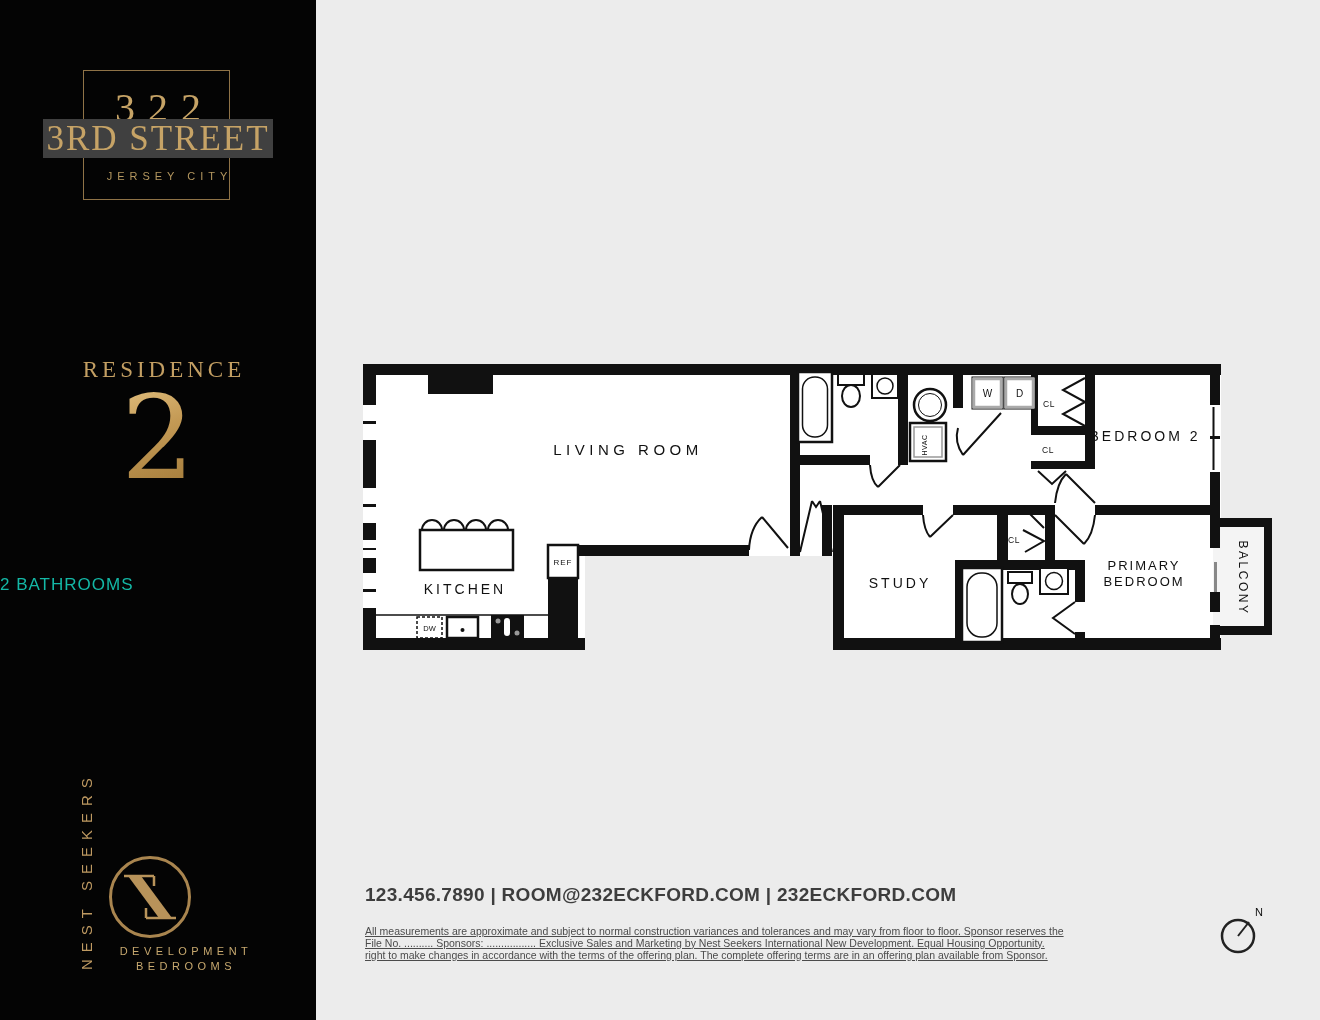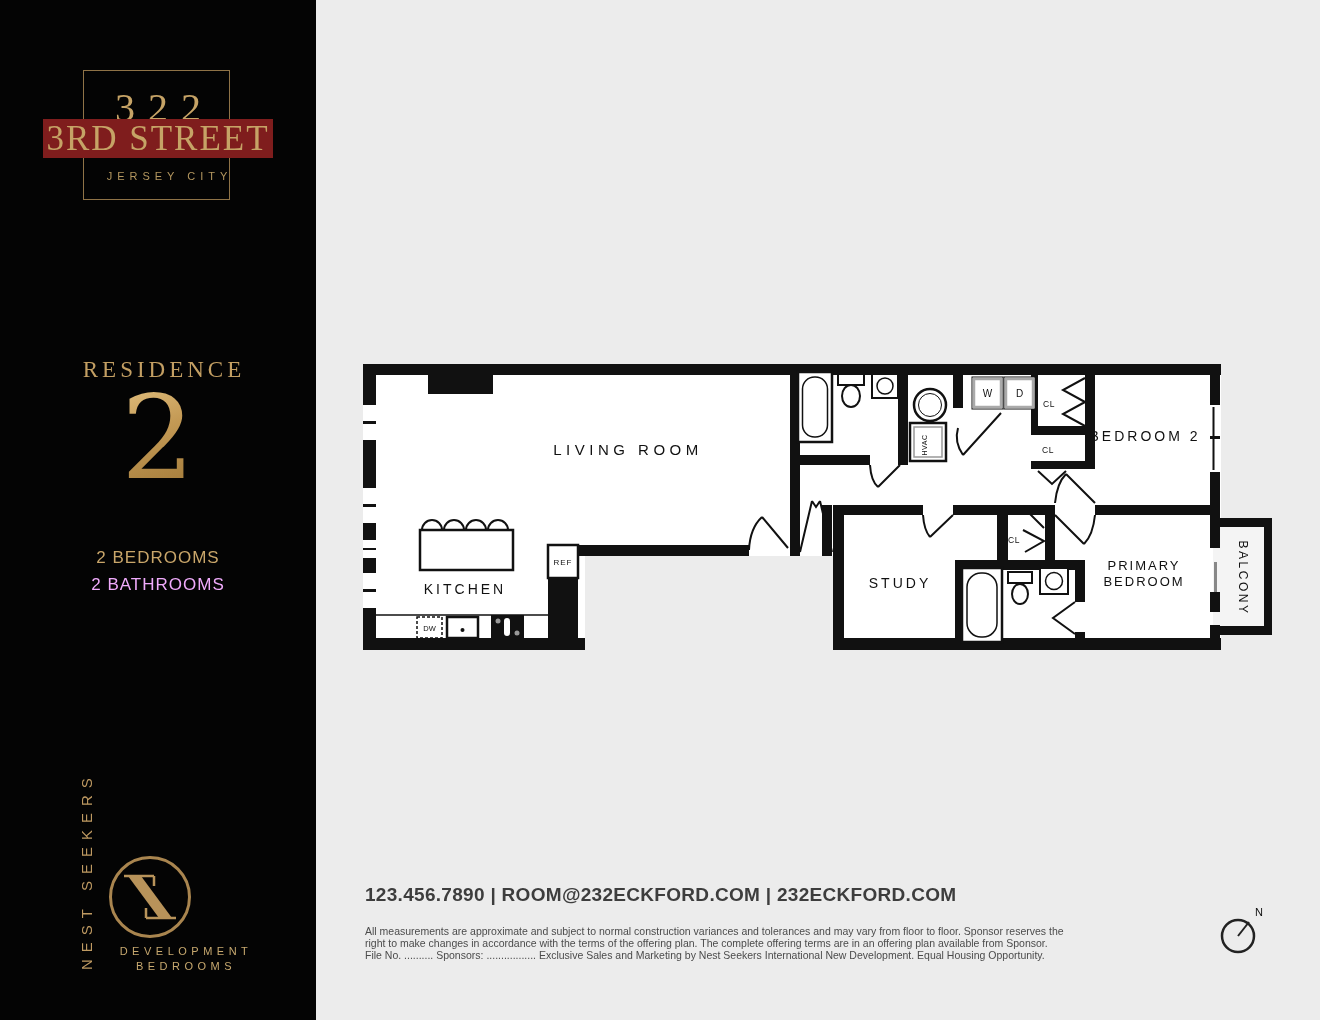--- a/index.html
+++ b/index.html
@@ -8,63 +8,62 @@
 
   
   .sidebar { position:absolute; left:0; top:0; width:316px; height:1020px; background:#040404; }
   .logo-frame { position:absolute; left:83px; top:70px; width:147px; height:130px; border:1.5px solid #8f7347; }
   .logo-322 { position:absolute; left:0; top:84px; width:316px; text-align:center;
               font-family:"Liberation Serif", serif; font-size:40px; color:#c6a366;
               letter-spacing:13px; padding-left:13px; }
   .logo-street { position:absolute; left:0; top:119px; width:316px; text-align:center;
                  font-family:"Liberation Serif", serif; font-size:35px; color:#c6a366;
                  letter-spacing:2px; white-space:nowrap; }
-  .logo-street span { background:#7f1d1d; padding:0 3px; }
+  .logo-street span { background:#404040; padding:0 3px; }
   .logo-city { position:absolute; left:0; top:170px; width:316px; text-align:center;
                font-size:11px; color:#b4975f; letter-spacing:5px; padding-left:23px; }
   .residence-label { position:absolute; left:0; top:357px; width:316px; text-align:center;
                      font-family:"Liberation Serif", serif; font-size:23px; color:#c39f63;
                      letter-spacing:4px; padding-left:12px; }
   .residence-number { position:absolute; left:0; top:380px; width:316px; text-align:center;
                       font-family:"DejaVu Serif", serif; font-size:116px; line-height:1;
                       background:linear-gradient(160deg,#eed092 10%,#c49a55 45%,#906a2c 95%);
                       -webkit-background-clip:text; background-clip:text; color:transparent; }
   .beds { position:absolute; left:0; top:548px; width:316px; text-align:center;
           font-size:17px; color:#c9a66a; letter-spacing:1px; }
-  .baths { position:absolute; left:0; top:575px; width:316px; text-align:center;
-           font-size:17px; color:#f0abfc; letter-spacing:1px; }
+  .baths { position:absolute; left:0; top:575px; width:316px; 
+           font-size:17px; color:#14b8a6; letter-spacing:1px; }
   .brand-vertical { position:absolute; left:78px; top:970px; transform:rotate(-90deg);
                     transform-origin:0 0; font-size:15px; color:#bf9a62; letter-spacing:7px;
                     white-space:nowrap; }
   .brand-lines { position:absolute; left:113px; top:944px; width:146px; text-align:center;
                  font-size:11px; color:#c8a96f; letter-spacing:4.5px; line-height:15px; }
   .monogram { position:absolute; left:106px; top:853px; }
 
   
   .floorplan { position:absolute; left:360px; top:360px; }
   .contact { position:absolute; left:365px; top:884px; font-size:19px; font-weight:bold;
              color:#3d3d3d; letter-spacing:0.3px; }
   .disclaimer { position:absolute; left:365px; top:926px; width:810px; font-size:10.5px;
-                line-height:11.8px; color:#4b4b4b; }
+                line-height:11.8px; color:#4b4b4b;text-decoration:underline; }
   .compass { position:absolute; left:1214px; top:898px; }
 
   svg text { font-family:"Liberation Sans", sans-serif; fill:#111; }
 </style>
 </head>
 <body>
 
 <div class="sidebar">
   <div class="logo-frame"></div>
   <div class="logo-322">322</div>
   <div class="logo-street"><span>3RD STREET</span></div>
   <div class="logo-city">JERSEY CITY</div>
 
   <div class="residence-label">RESIDENCE</div>
   <div class="residence-number">2</div>
-  <div class="beds">2 BEDROOMS</div>
   <div class="baths">2 BATHROOMS</div>
 
   <div class="brand-vertical">NEST SEEKERS</div>
   <svg class="monogram" width="88" height="88" viewBox="0 0 88 88">
     <circle cx="44" cy="44" r="39.5" fill="none" stroke="#a9854f" stroke-width="3"></circle>
     <polygon points="22,23 35,23 66,65 53,65" fill="#b8935a"></polygon>
     <path d="M18,23 H48 M48,23 V33 M40,65 H70 M40,65 V55" stroke="#b8935a" stroke-width="2.5" fill="none"></path>
   </svg>
   <div class="brand-lines">
     <div>DEVELOPMENT</div>
@@ -216,21 +215,21 @@
     <text x="567" y="85" font-size="7" letter-spacing="0.5" transform="rotate(-90 567 85)">HVAC</text>
     <text x="689" y="47" font-size="8.5" letter-spacing="0.5">CL</text>
     <text x="688" y="93" font-size="8.5" letter-spacing="0.5">CL</text>
     <text x="654" y="183" font-size="8.5" letter-spacing="0.5">CL</text>
   </g>
 </svg>
 
 <div class="contact">123.456.7890 | ROOM@232ECKFORD.COM | 232ECKFORD.COM</div>
 <div class="disclaimer">
   <div>All measurements are approximate and subject to normal construction variances and tolerances and may vary from floor to floor. Sponsor reserves the</div>
+  <div>File No. .......... Sponsors: ................. Exclusive Sales and Marketing by Nest Seekers International New Development. Equal Housing Opportunity.</div>
   <div>right to make changes in accordance with the terms of the offering plan. The complete offering terms are in an offering plan available from Sponsor.</div>
-  <div>File No. .......... Sponsors: ................. Exclusive Sales and Marketing by Nest Seekers International New Development. Equal Housing Opportunity.</div>
 </div>
 
 <svg class="compass" width="60" height="60" viewBox="0 0 60 60">
   <circle cx="24" cy="38" r="16" fill="none" stroke="#222" stroke-width="2.5"></circle>
   <path d="M24,38 L35,24" stroke="#222" stroke-width="2" fill="none"></path>
   <text x="41" y="18" font-size="11" fill="#222">N</text>
 </svg>
 
 </body></html>

